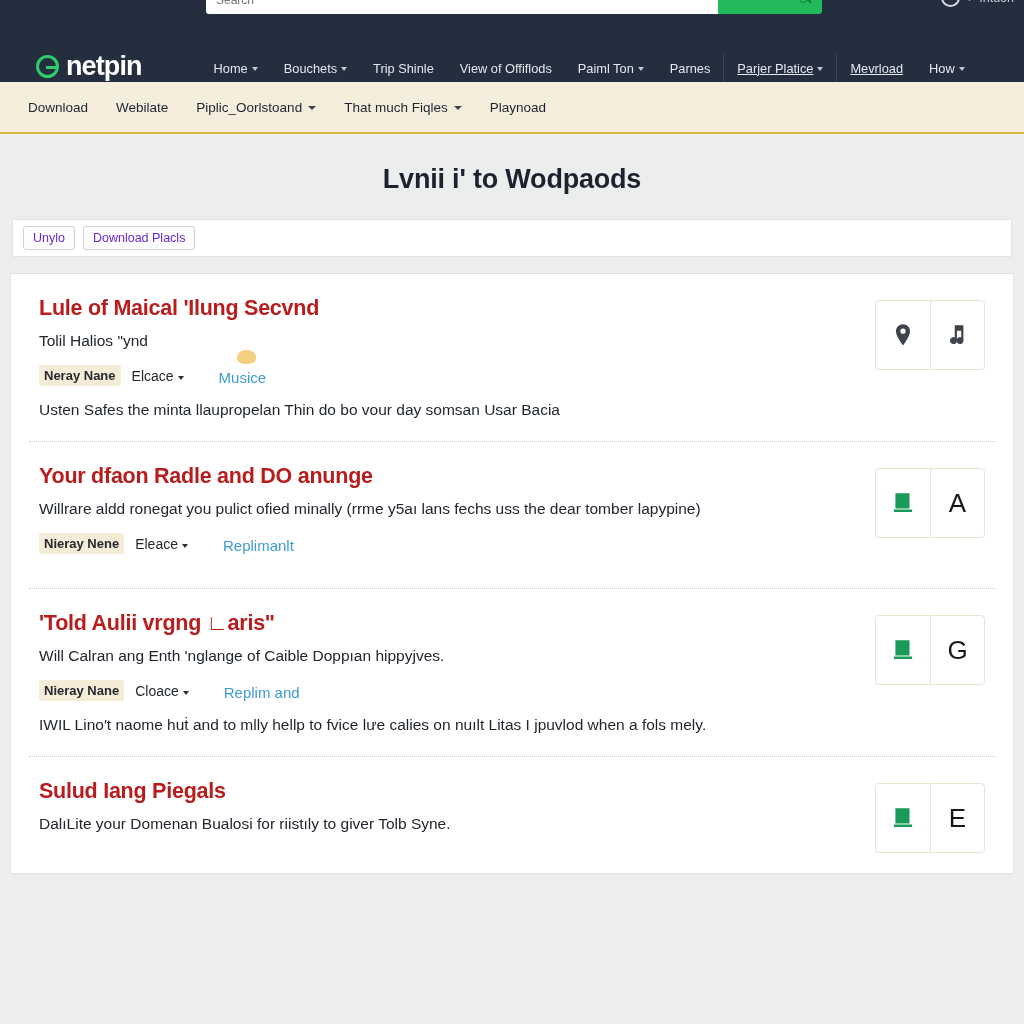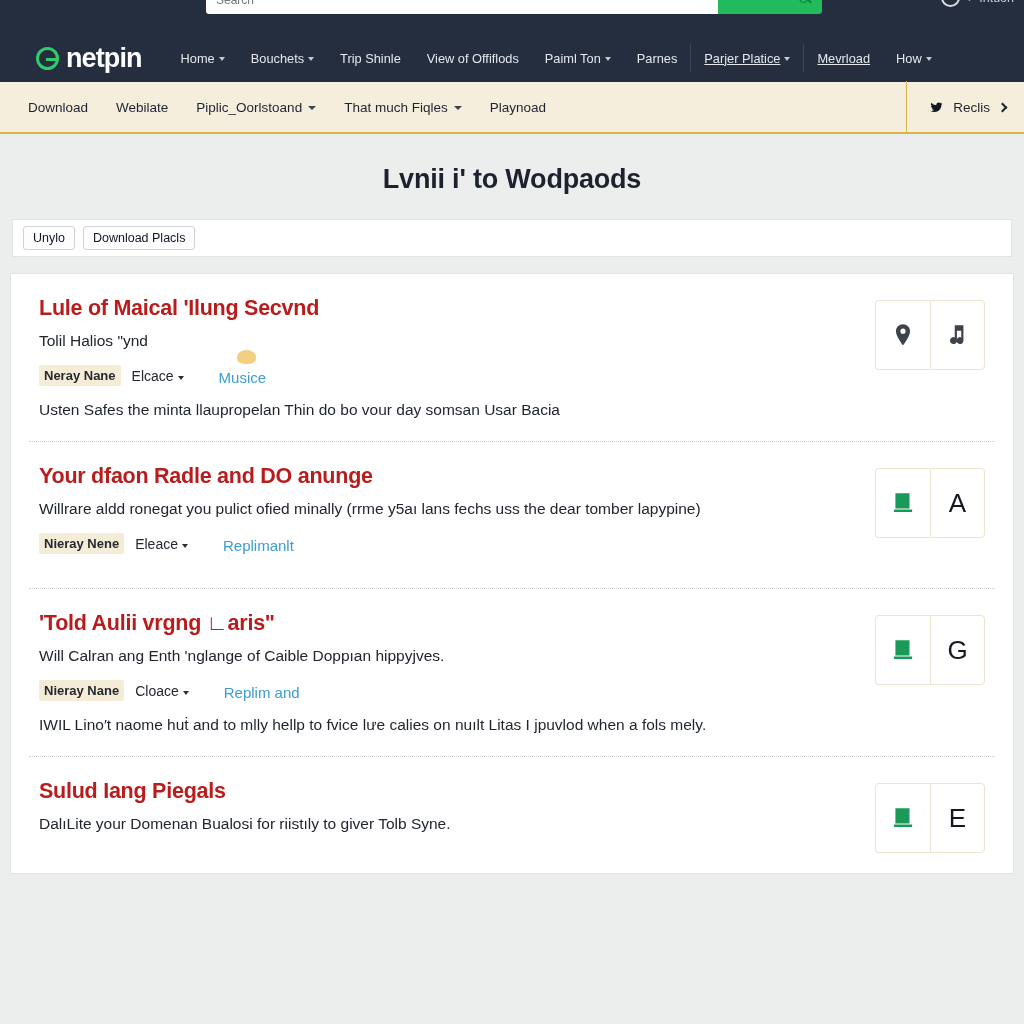--- a/index.html
+++ b/index.html
@@ -66,22 +66,23 @@
   .acct-circle {
     width: 19px; height: 19px; border-radius: 50%;
     border: 2px solid #d8dde4;
   }
 
   
   .navbar {
     height: 48px;
     background: #242e3e;
     display: flex;
-    align-items: center;
+    align-items: flex-end;
     padding-left: 36px;
+    gap: 33px;
   }
   .brand { display: flex; align-items: center; gap: 7px; margin-right: 26px; }
   .brand-mark {
     width: 23px; height: 23px; border-radius: 50%;
     border: 3px solid #2ecc6b;
     position: relative;
     display:flex; align-items:center; justify-content:center;
   }
   .brand-mark:after {
     content:"";
@@ -177,21 +178,21 @@
     border: 1px solid #e2e3e5;
     height: 38px;
     display: flex;
     align-items: center;
     padding-left: 10px;
     gap: 8px;
   }
   .tb-btn {
     font-family: "Liberation Sans", sans-serif;
     font-size: 12.5px;
-    color: #0f172a;
+    color: #6d28d9;
     background: #fdfdfd;
     border: 1px solid #cfd2d7;
     border-radius: 3px;
     padding: 4px 9px;
     cursor: pointer;
     line-height: 1.15;
   }
 
   
   .list-card {
@@ -363,27 +364,20 @@
   <div class="subbar-link">
     <span>Piplic_Oorlstoand</span>
     <i class="caret-d"></i>
   </div>
   <div class="subbar-link">
     <span>That much Fiqles</span>
     <i class="caret-d"></i>
   </div>
   <div class="subbar-link">
     <span>Playnoad</span>
-  </div>
-  <div class="subbar-right">
-    <svg class="tw-bird" viewBox="0 0 24 24">
-      <path d="M23 4.9a9.3 9.3 0 0 1-2.6.7 4.6 4.6 0 0 0 2-2.5 9.2 9.2 0 0 1-2.9 1.1A4.6 4.6 0 0 0 11.6 8a13 13 0 0 1-9.4-4.8 4.6 4.6 0 0 0 1.4 6.1 4.5 4.5 0 0 1-2-.6v.1a4.6 4.6 0 0 0 3.6 4.5 4.6 4.6 0 0 1-2 .1 4.6 4.6 0 0 0 4.2 3.2A9.2 9.2 0 0 1 1 18.5a13 13 0 0 0 7 2c8.4 0 13-7 13-13v-.6A9.3 9.3 0 0 0 23 4.9z"></path>
-    </svg>
-    <span>Reclis</span>
-    <i class="chev-r"></i>
   </div>
 </div>
 
 <div class="page-head">
   <h1 class="page-title">Lvnii i' to Wodpaods</h1>
 </div>
 
 <div class="toolbar-card">
   <button class="tb-btn">Unylo</button>
   <button class="tb-btn">Download Placls</button>

